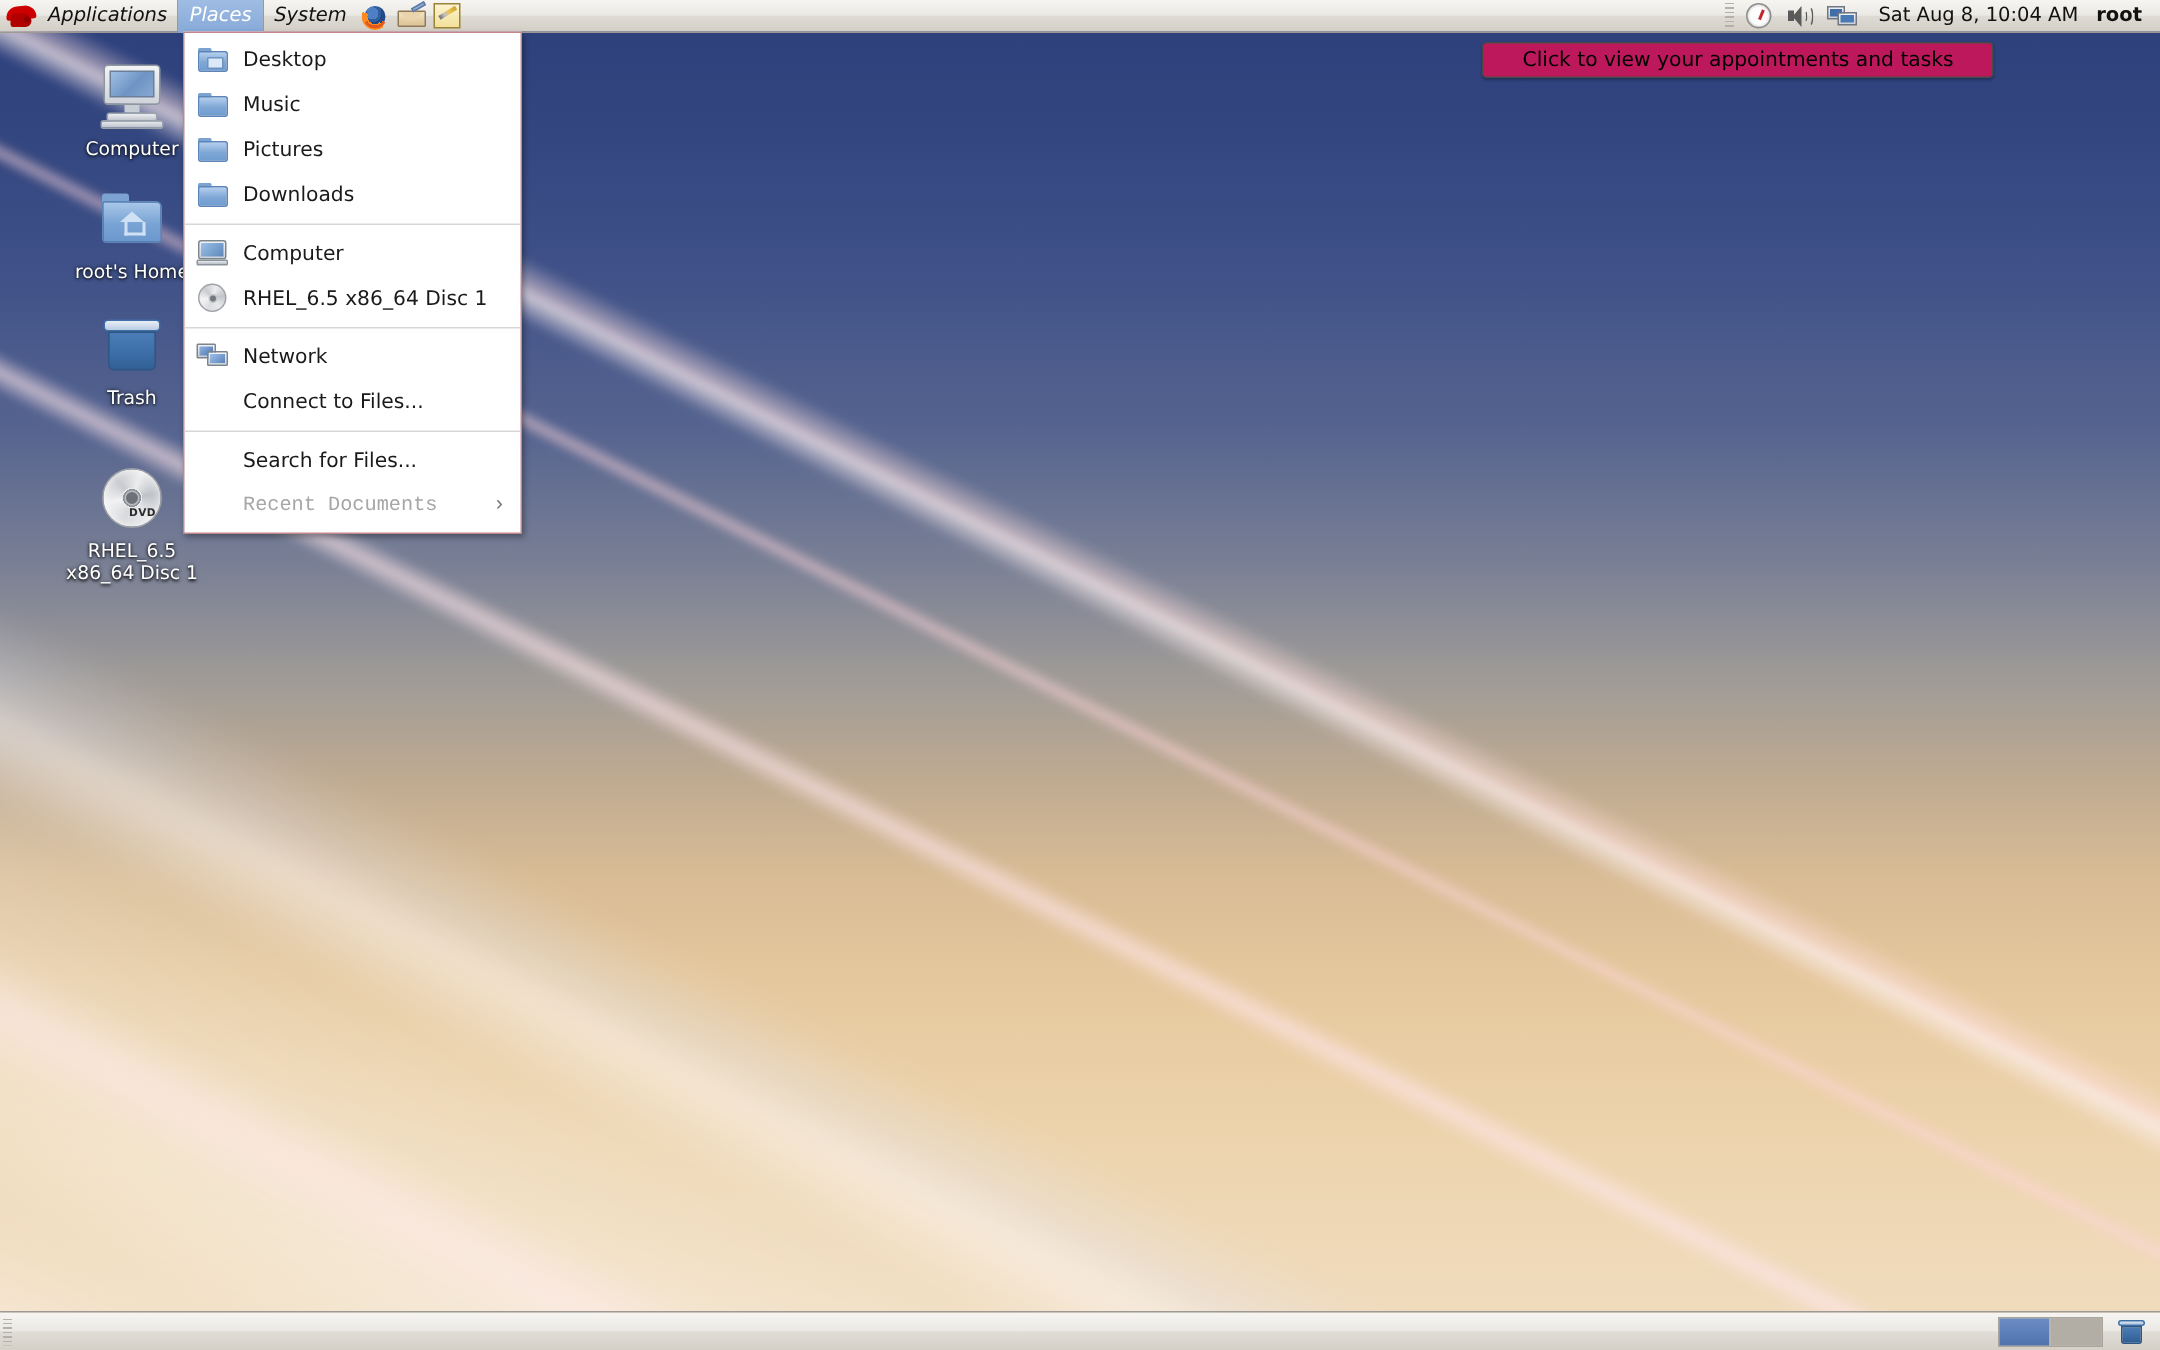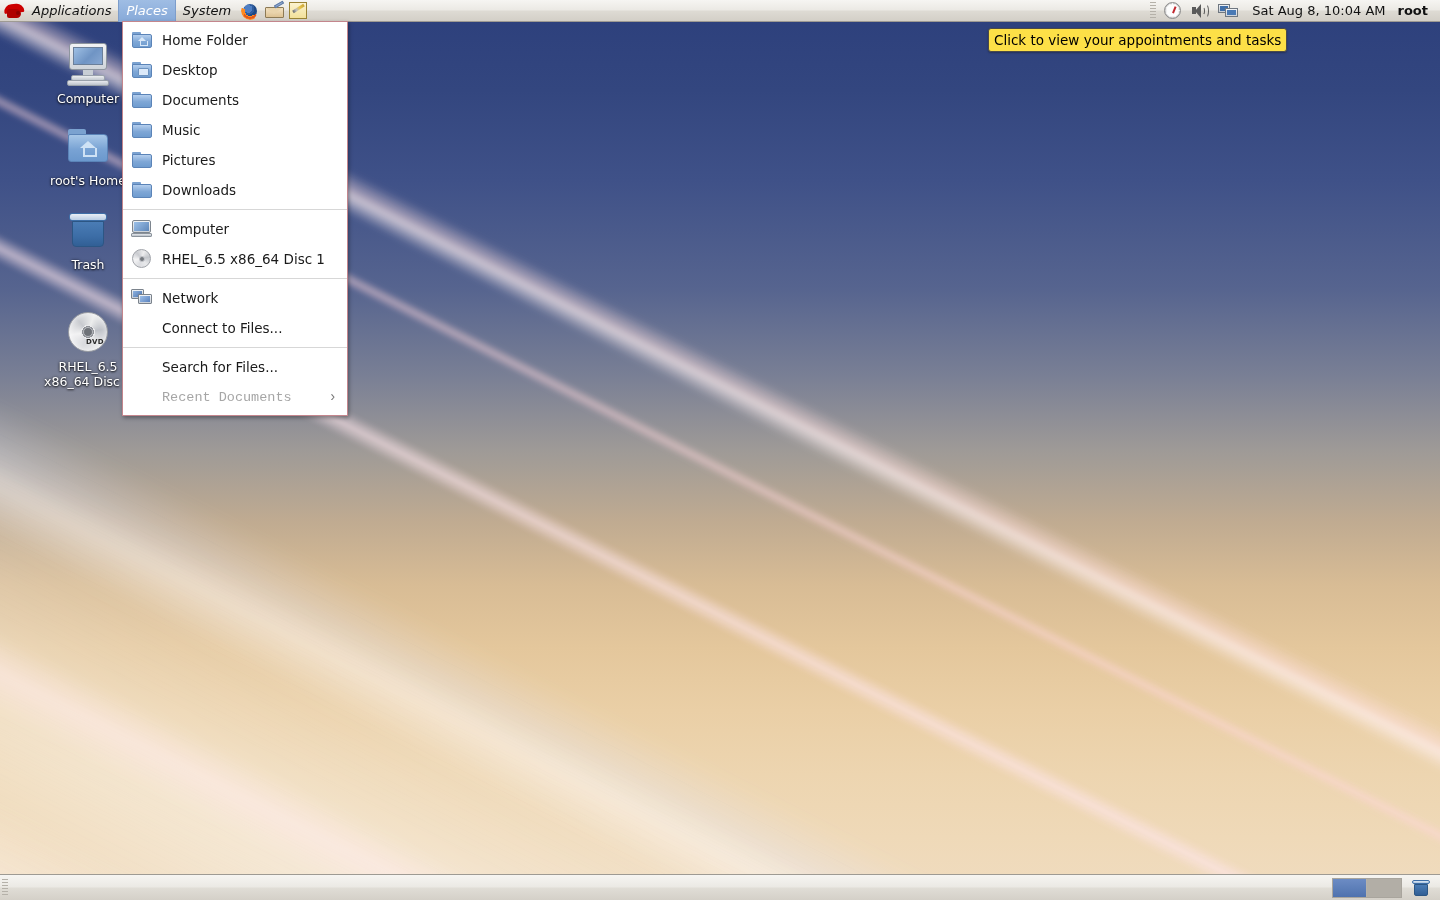--- a/index.html
+++ b/index.html
@@ -132,22 +132,22 @@
     background:#b00000; border-radius:4px 7px 6px 3px;
   }
   .rh-logo .dot{
     position:absolute; left:13px; top:9px; width:4px; height:4px;
     background:#8d0000; border-radius:50%;
   }
 
   
   #tooltip{
     position:absolute; left:988px; top:28px;
-    background:#fde047; border:1px solid #4a4a4a;
-    border-radius:3px; padding:3px 5px;
+    background:#be185d; border:1px solid #4a4a4a;
+    border-radius:3px; padding:3px 26px;
     font-size:13.5px; color:#000; white-space:nowrap;
     box-shadow:0 1px 2px rgba(0,0,0,.3);
     z-index:60;
   }
 
   
   .desk-icon{
     position:absolute; width:104px;
     display:flex; flex-direction:column; align-items:center;
     text-align:center; z-index:5;
@@ -565,41 +565,26 @@
 
   <div id="clock">Sat Aug  8, 10:04 AM</div>
   <div id="user-name">root</div>
 </div>
 
 <div id="tooltip">Click to view your appointments and tasks</div>
 
 <div id="places-menu">
 
   <div class="mi">
-    <span class="mi-icon f-ic home">
-      <span class="ftab"></span>
-        <span class="fbody"></span>
-        <span class="fmark"></span>
-    </span>
-    <span class="mi-label">Home Folder</span>
-  </div>
-  <div class="mi">
     <span class="mi-icon f-ic desktop">
       <span class="ftab"></span>
         <span class="fbody"></span>
         <span class="fmark"></span>
     </span>
     <span class="mi-label">Desktop</span>
-  </div>
-  <div class="mi">
-    <span class="mi-icon f-ic">
-      <span class="ftab"></span>
-        <span class="fbody"></span>
-    </span>
-    <span class="mi-label">Documents</span>
   </div>
   <div class="mi">
     <span class="mi-icon f-ic">
       <span class="ftab"></span>
         <span class="fbody"></span>
     </span>
     <span class="mi-label">Music</span>
   </div>
   <div class="mi">
     <span class="mi-icon f-ic">

